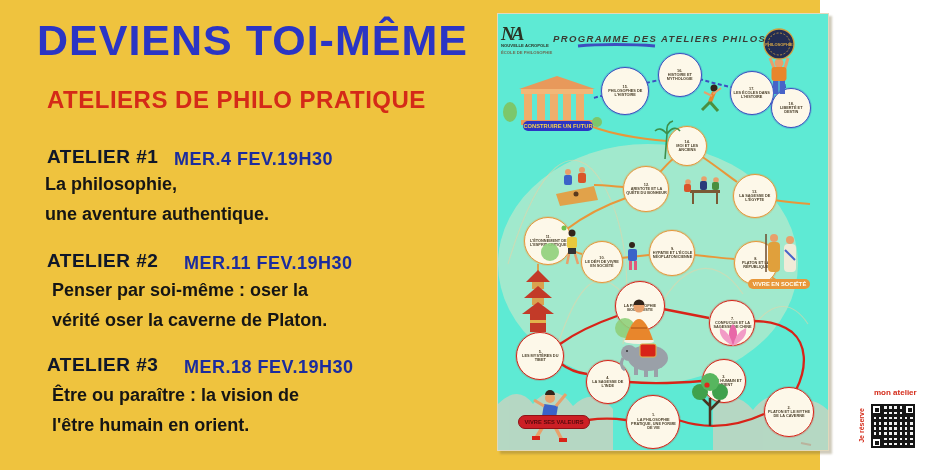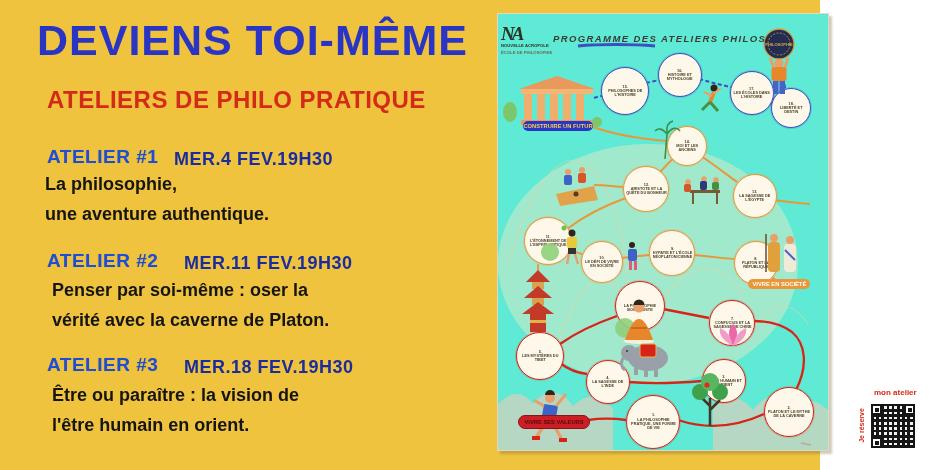--- a/index.html
+++ b/index.html
@@ -5,21 +5,21 @@
   html,body{margin:0;padding:0;width:940px;height:470px;overflow:hidden;
     font-family:"Liberation Sans",sans-serif;}
   #banner{position:relative;width:820px;height:470px;background:#EFC33E;}
 
   
   .abs{position:absolute;}
   #main-title{left:37px;top:16px;font-size:43px;font-weight:900;letter-spacing:1px;
     color:#2B35C4;white-space:nowrap;}
   #main-subtitle{left:47px;top:86px;font-size:24px;font-weight:800;letter-spacing:.5px;
     color:#D42A18;white-space:nowrap;}
-  .atelier-label{font-size:19px;font-weight:800;letter-spacing:.5px;color:#1d4ed8;
+  .atelier-label{font-size:19px;font-weight:800;letter-spacing:.5px;color:#0f172a;
     text-shadow:0 0 1px rgba(120,90,0,.25);white-space:nowrap;}
   .atelier-date{font-size:18px;font-weight:800;letter-spacing:.5px;color:#1B2C9E;white-space:nowrap;}
   .atelier-body{font-size:18px;font-weight:700;color:#151515;line-height:30px;white-space:nowrap;}
 
   
   #poster{left:497px;top:13px;width:330px;height:436px;background:#5eead4;
     border:1px solid #E2D8BC;box-shadow:3px 3px 2px rgba(120,105,60,.35);}
   #poster-logo{left:3px;top:10px;z-index:6;color:#2A3324;line-height:1;}
   #logo-monogram{font-family:"Liberation Serif",serif;font-style:italic;font-weight:700;
     font-size:19px;letter-spacing:-3px;}
@@ -74,21 +74,21 @@
   <div class="abs atelier-date" style="left:174px;top:149px">MER.4 FEV.19H30</div>
   <div class="abs atelier-body" style="left:45px;top:169px">
     <div>La philosophie,</div>
     <div>une aventure authentique.</div>
   </div>
 
   <div class="abs atelier-label" style="left:47px;top:250px">ATELIER #2</div>
   <div class="abs atelier-date" style="left:184px;top:253px">MER.11 FEV.19H30</div>
   <div class="abs atelier-body" style="left:52px;top:275px">
     <div>Penser par soi-même : oser la</div>
-    <div>vérité avec la caverne de Platon.</div>
+    <div>vérité oser la caverne de Platon.</div>
   </div>
 
   <div class="abs atelier-label" style="left:47px;top:354px">ATELIER #3</div>
   <div class="abs atelier-date" style="left:184px;top:357px">MER.18 FEV.19H30</div>
   <div class="abs atelier-body" style="left:52px;top:380px">
     <div>Être ou paraître : la vision de</div>
     <div>l'être humain en orient.</div>
   </div>
 
   <div id="poster" class="abs">

